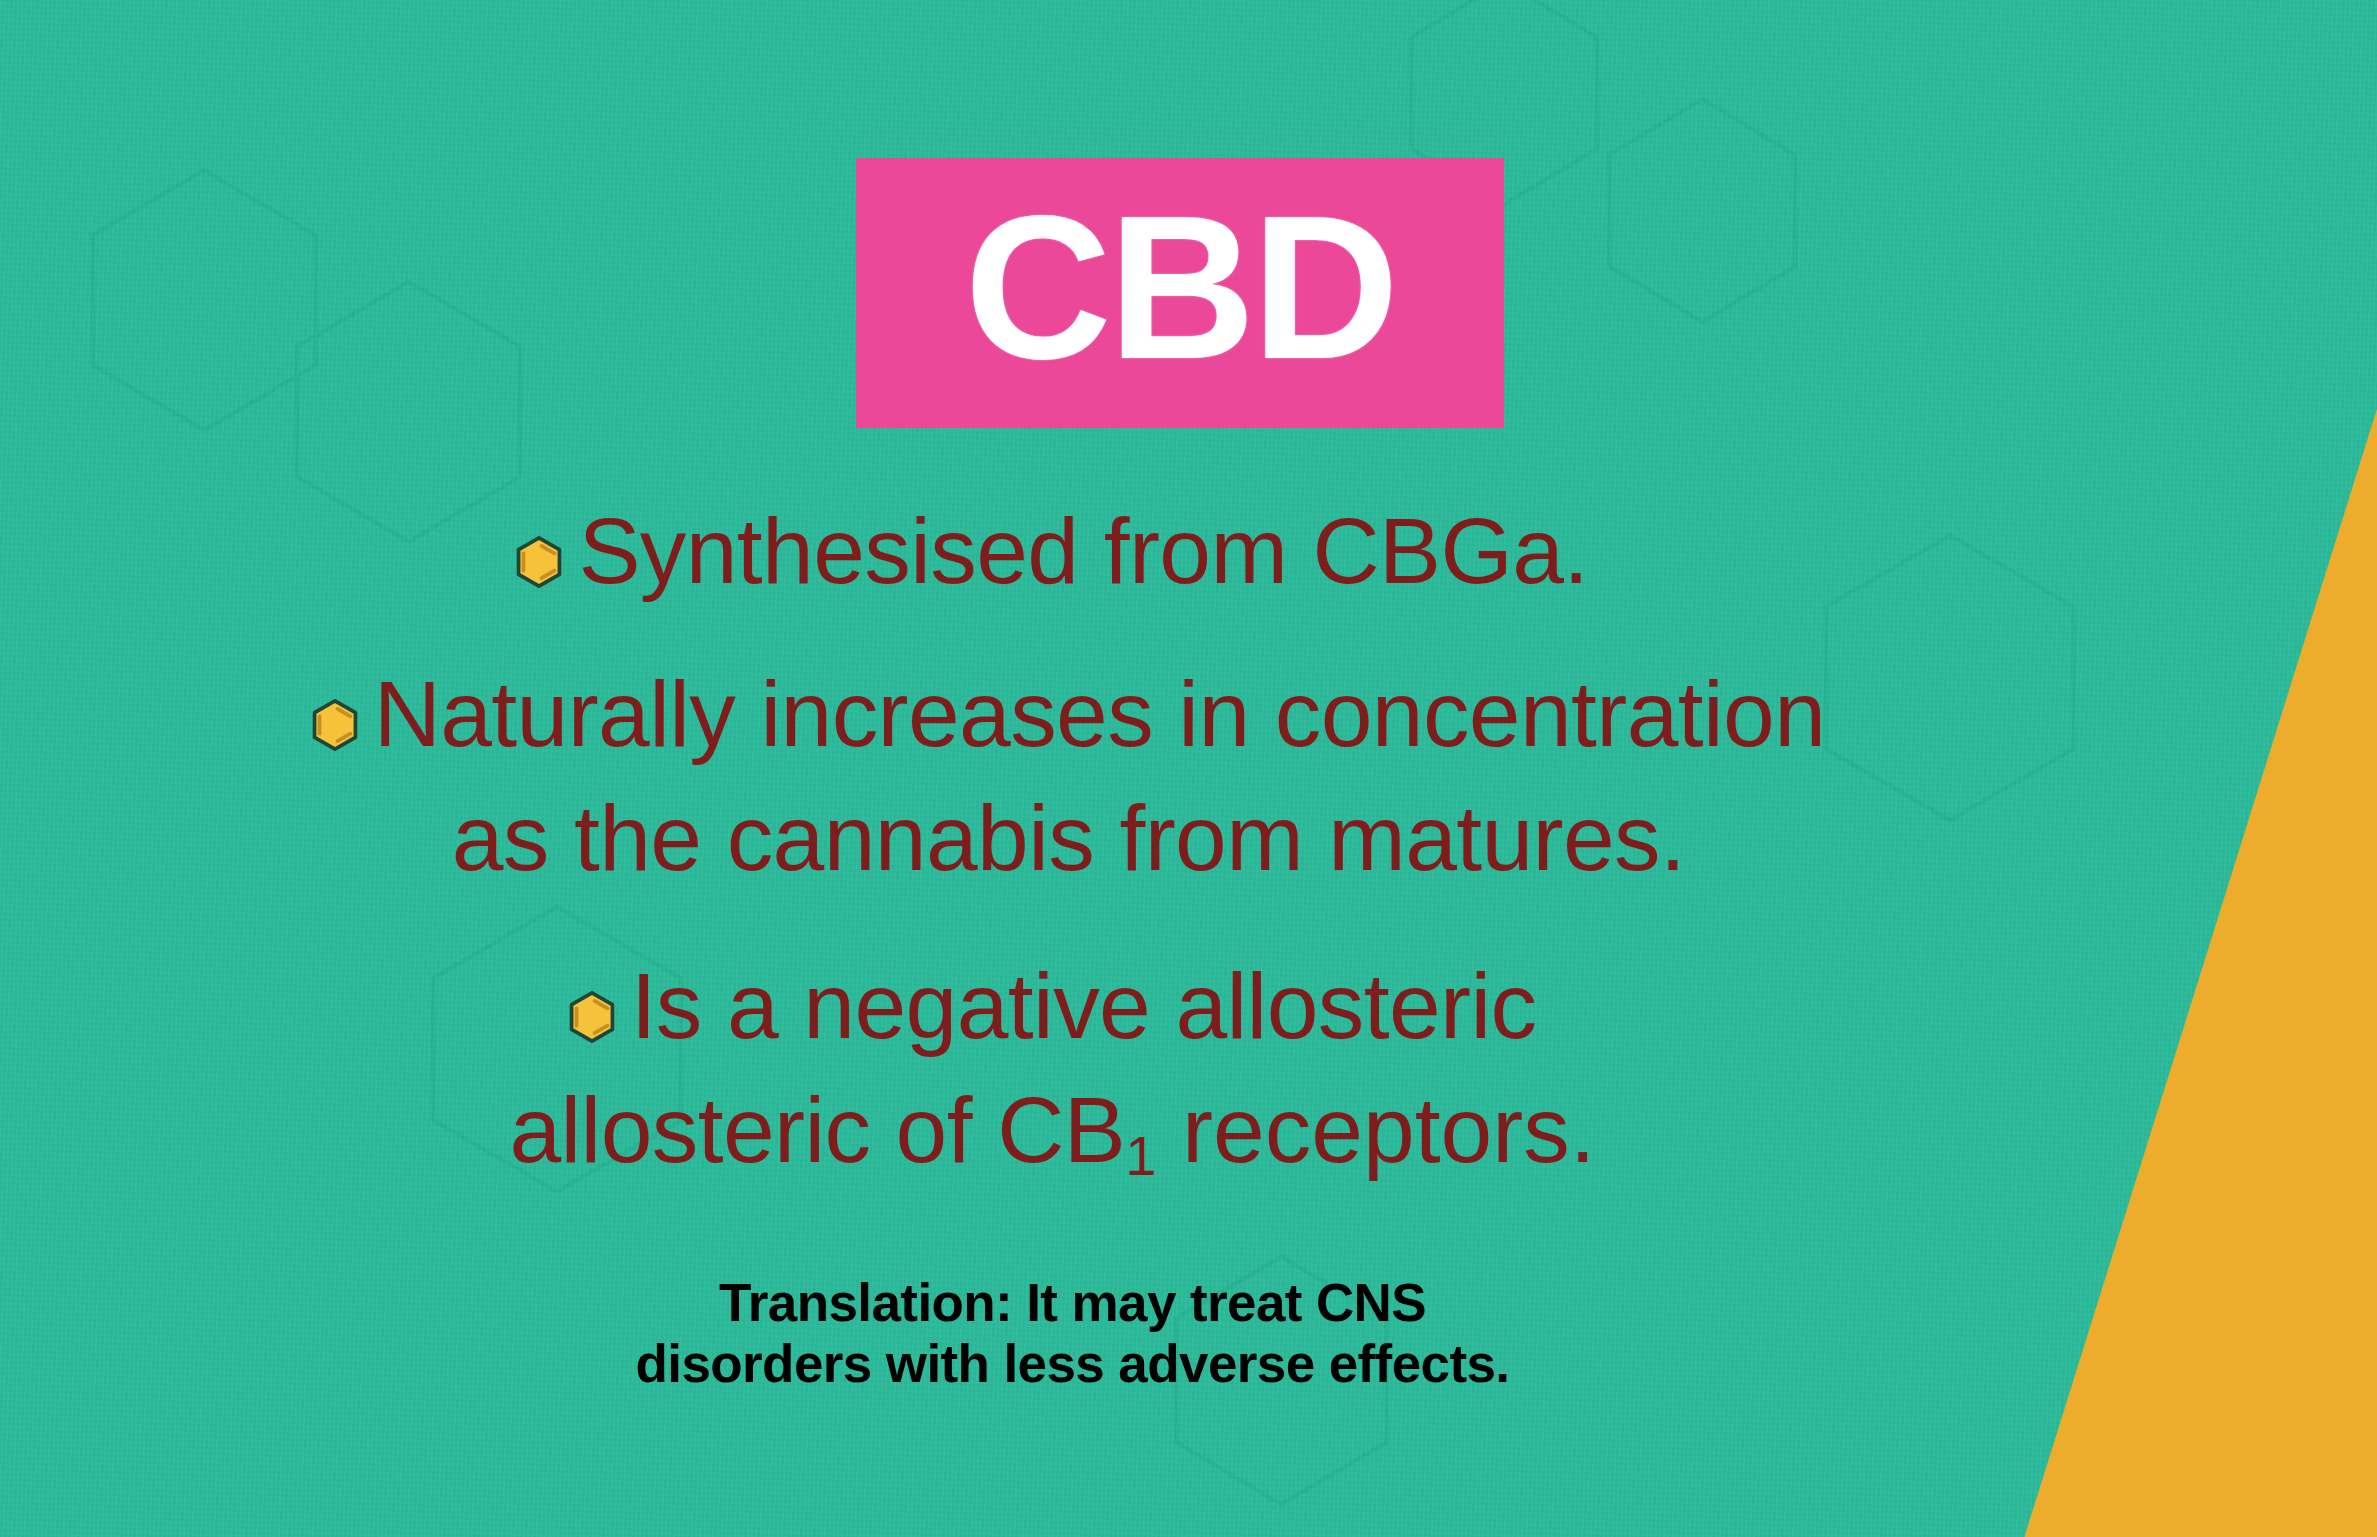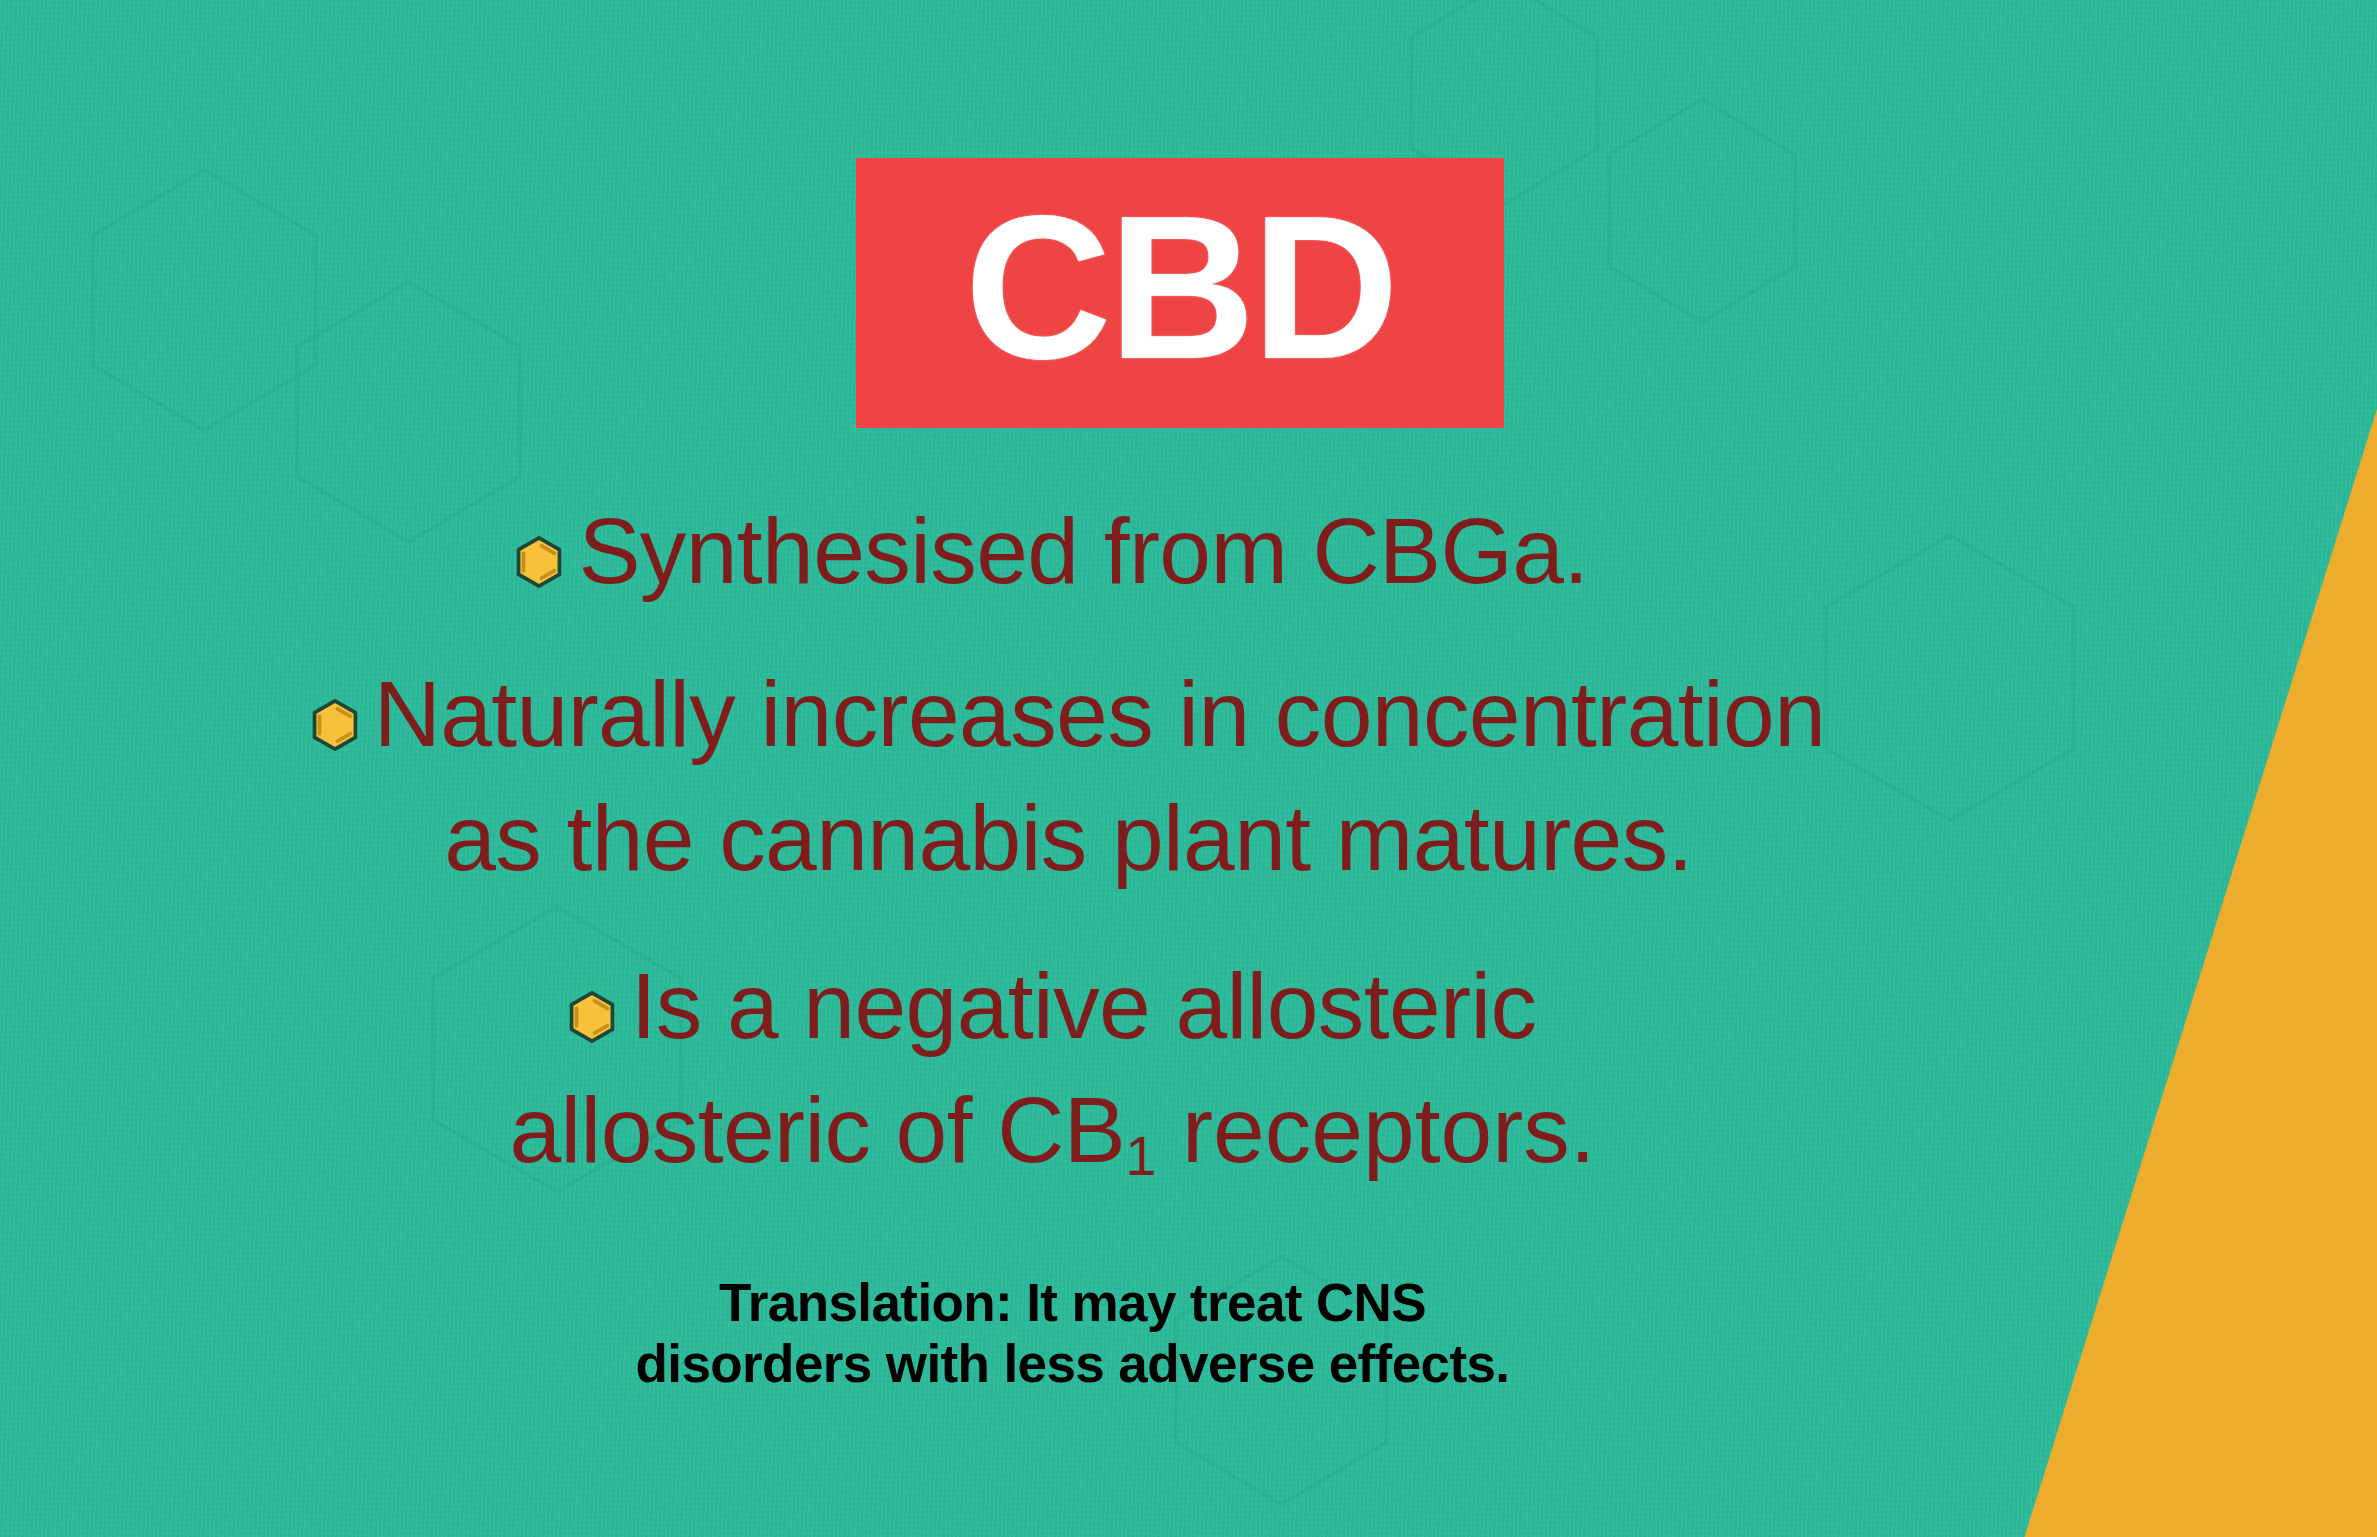--- a/index.html
+++ b/index.html
@@ -46,21 +46,21 @@
     clip-path: polygon(100% 26.6%, 100% 100%, 36.7% 100%);
   }
 
   
   #title-box {
     position: absolute;
     left: 856px;
     top: 158px;
     width: 648px;
     height: 270px;
-    background: #ef4444;
+    background: #ec4899;
     display: flex;
     align-items: center;
     justify-content: center;
   }
   #title-text {
     color: #FFFFFF;
     font-size: 204px;
     font-weight: 700;
     letter-spacing: -3.7px;
     line-height: 1;
@@ -162,21 +162,21 @@
 
     <div class="bullet b2">
       <span class="line">
         <svg class="hexbullet" viewBox="0 0 74 84">
           <polygon points="37,3 70,22 70,62 37,81 4,62 4,22" fill="#F5C23A" stroke="#1E4637" stroke-width="6" stroke-linejoin="round"></polygon>
           <line x1="62" y1="28" x2="41" y2="16" stroke="#C98E1E" stroke-width="6" stroke-linecap="round"></line>
           <line x1="12" y1="28" x2="12" y2="56" stroke="#C98E1E" stroke-width="6" stroke-linecap="round"></line>
           <line x1="41" y1="68" x2="62" y2="56" stroke="#C98E1E" stroke-width="6" stroke-linecap="round"></line>
         </svg><span>Naturally increases in concentration</span>
       </span>
-      <span class="line">as the cannabis plant matures.</span>
+      <span class="line">as the cannabis from matures.</span>
     </div>
 
     <div class="bullet b3">
       <span class="line">
         <svg class="hexbullet" viewBox="0 0 74 84">
           <polygon points="37,3 70,22 70,62 37,81 4,62 4,22" fill="#F5C23A" stroke="#1E4637" stroke-width="6" stroke-linejoin="round"></polygon>
           <line x1="62" y1="28" x2="41" y2="16" stroke="#C98E1E" stroke-width="6" stroke-linecap="round"></line>
           <line x1="12" y1="28" x2="12" y2="56" stroke="#C98E1E" stroke-width="6" stroke-linecap="round"></line>
           <line x1="41" y1="68" x2="62" y2="56" stroke="#C98E1E" stroke-width="6" stroke-linecap="round"></line>
         </svg><span>Is a negative allosteric</span>

